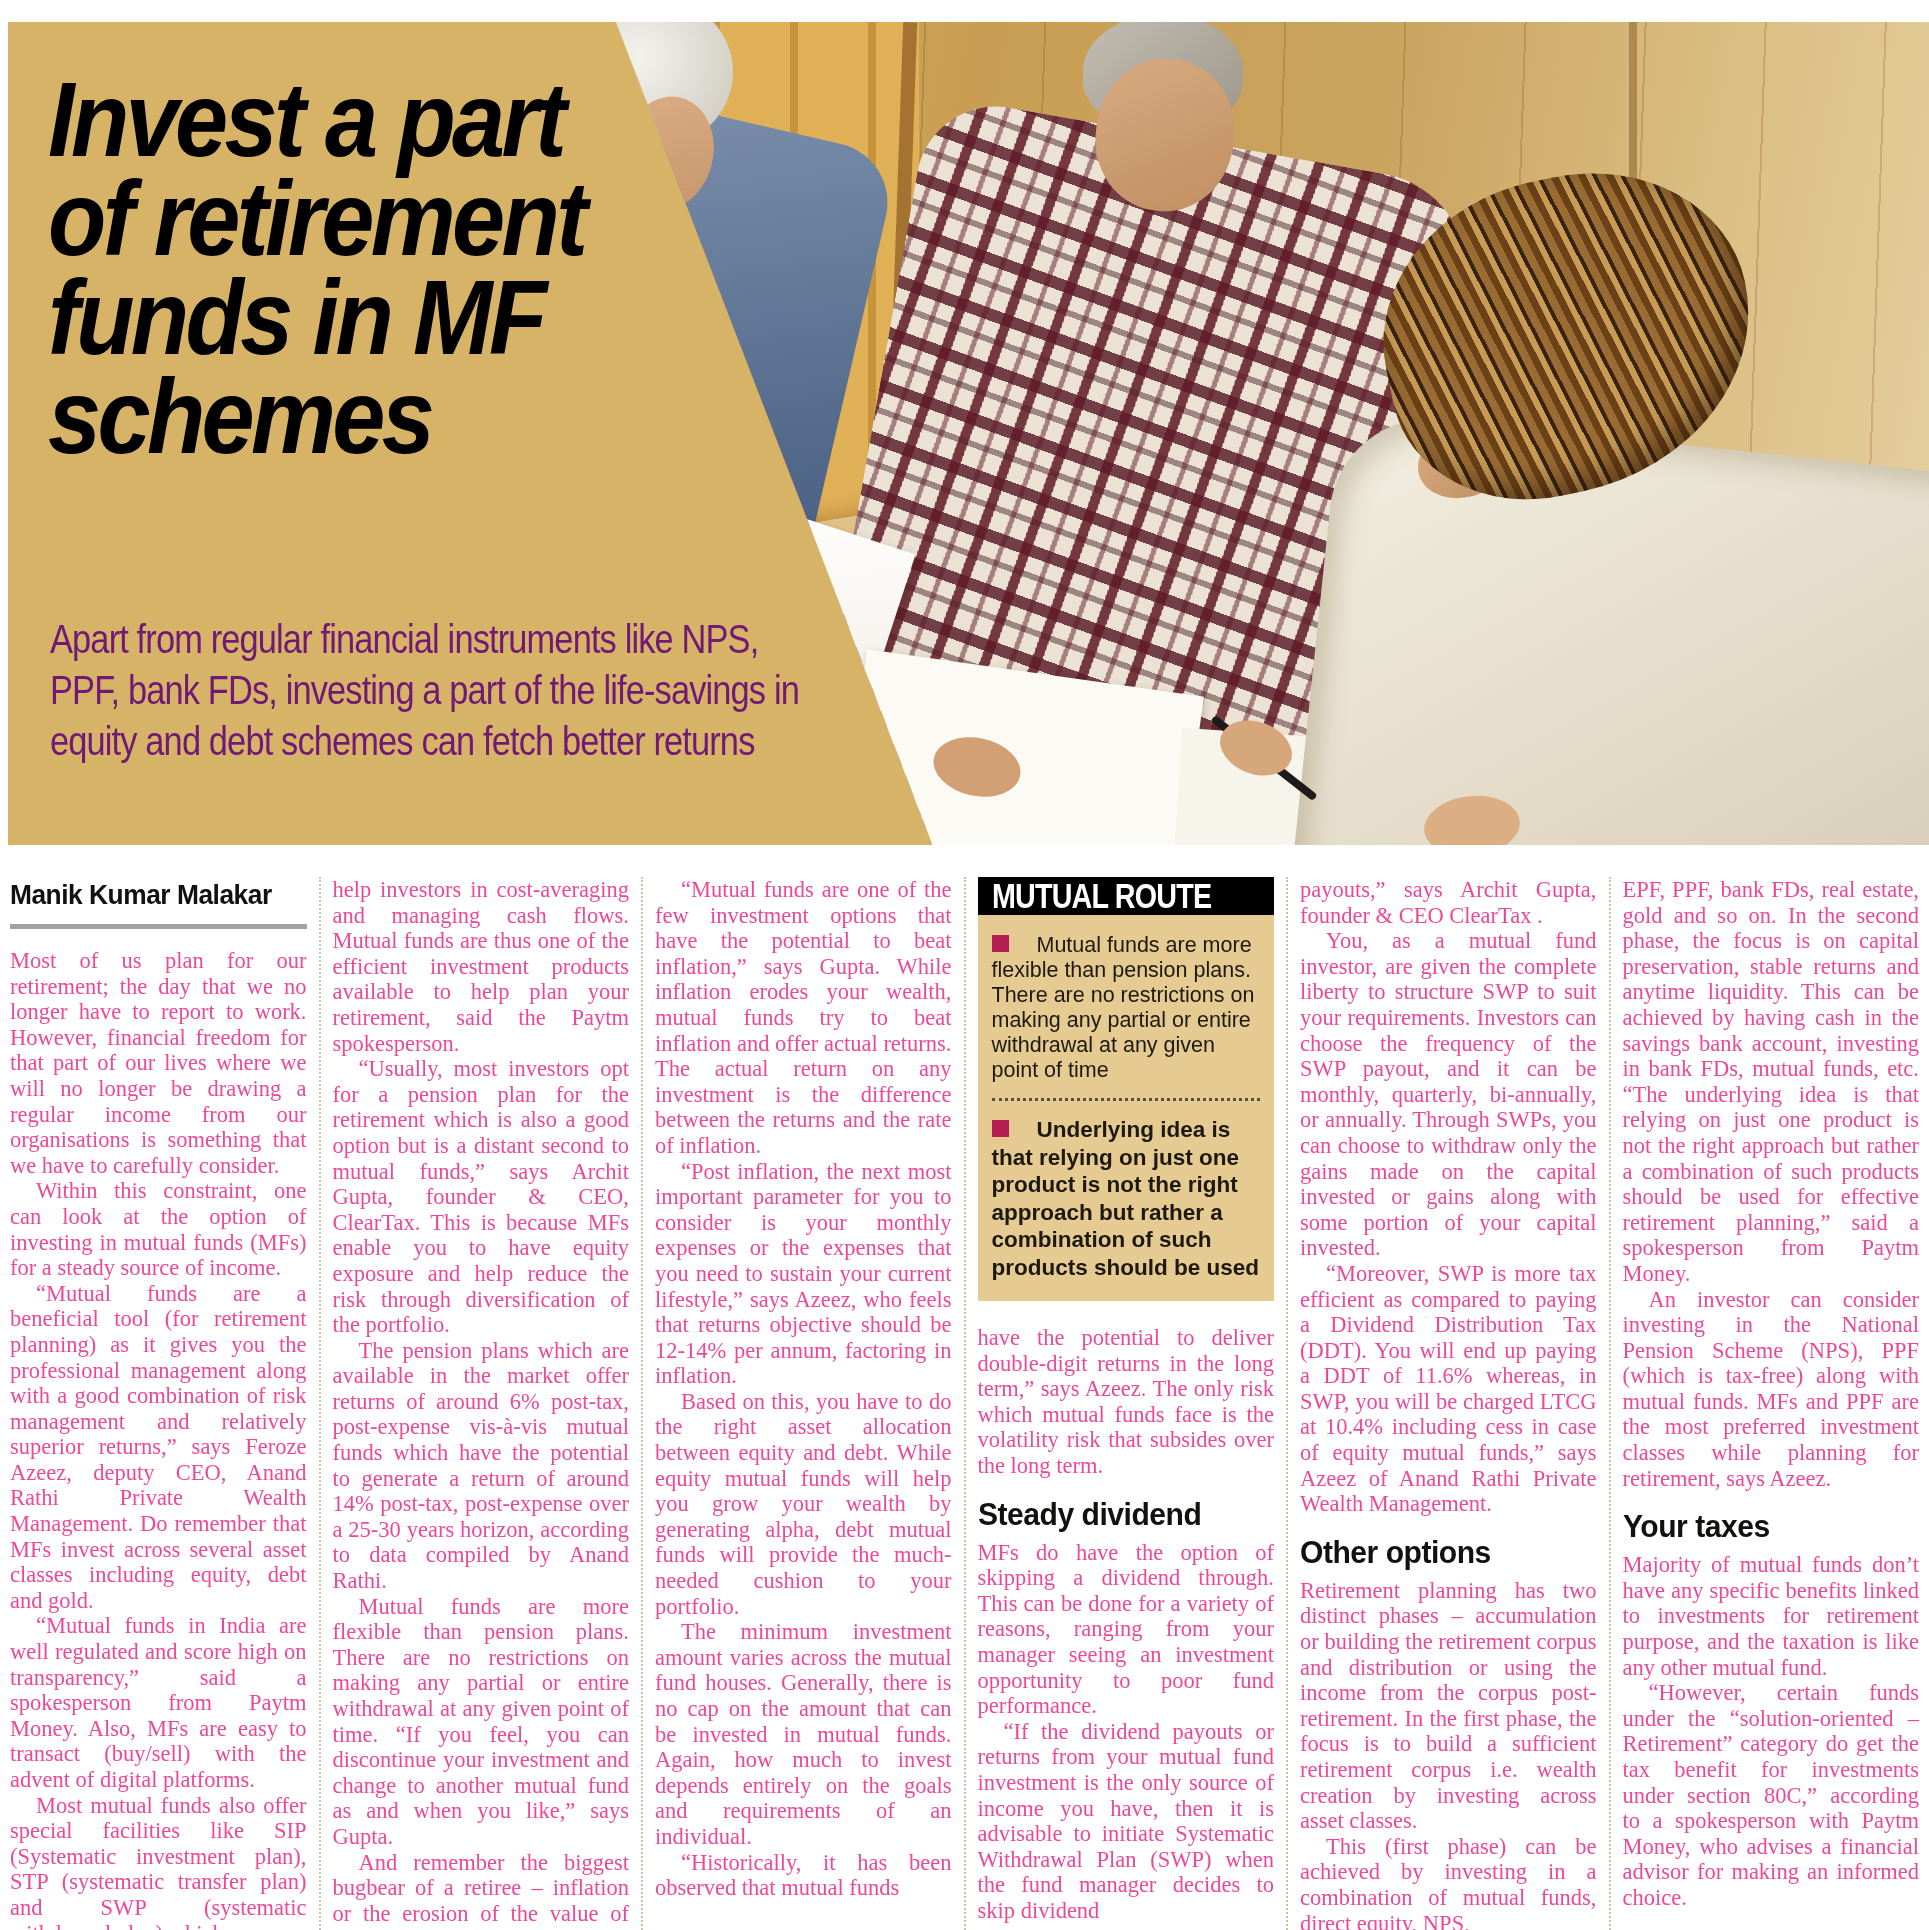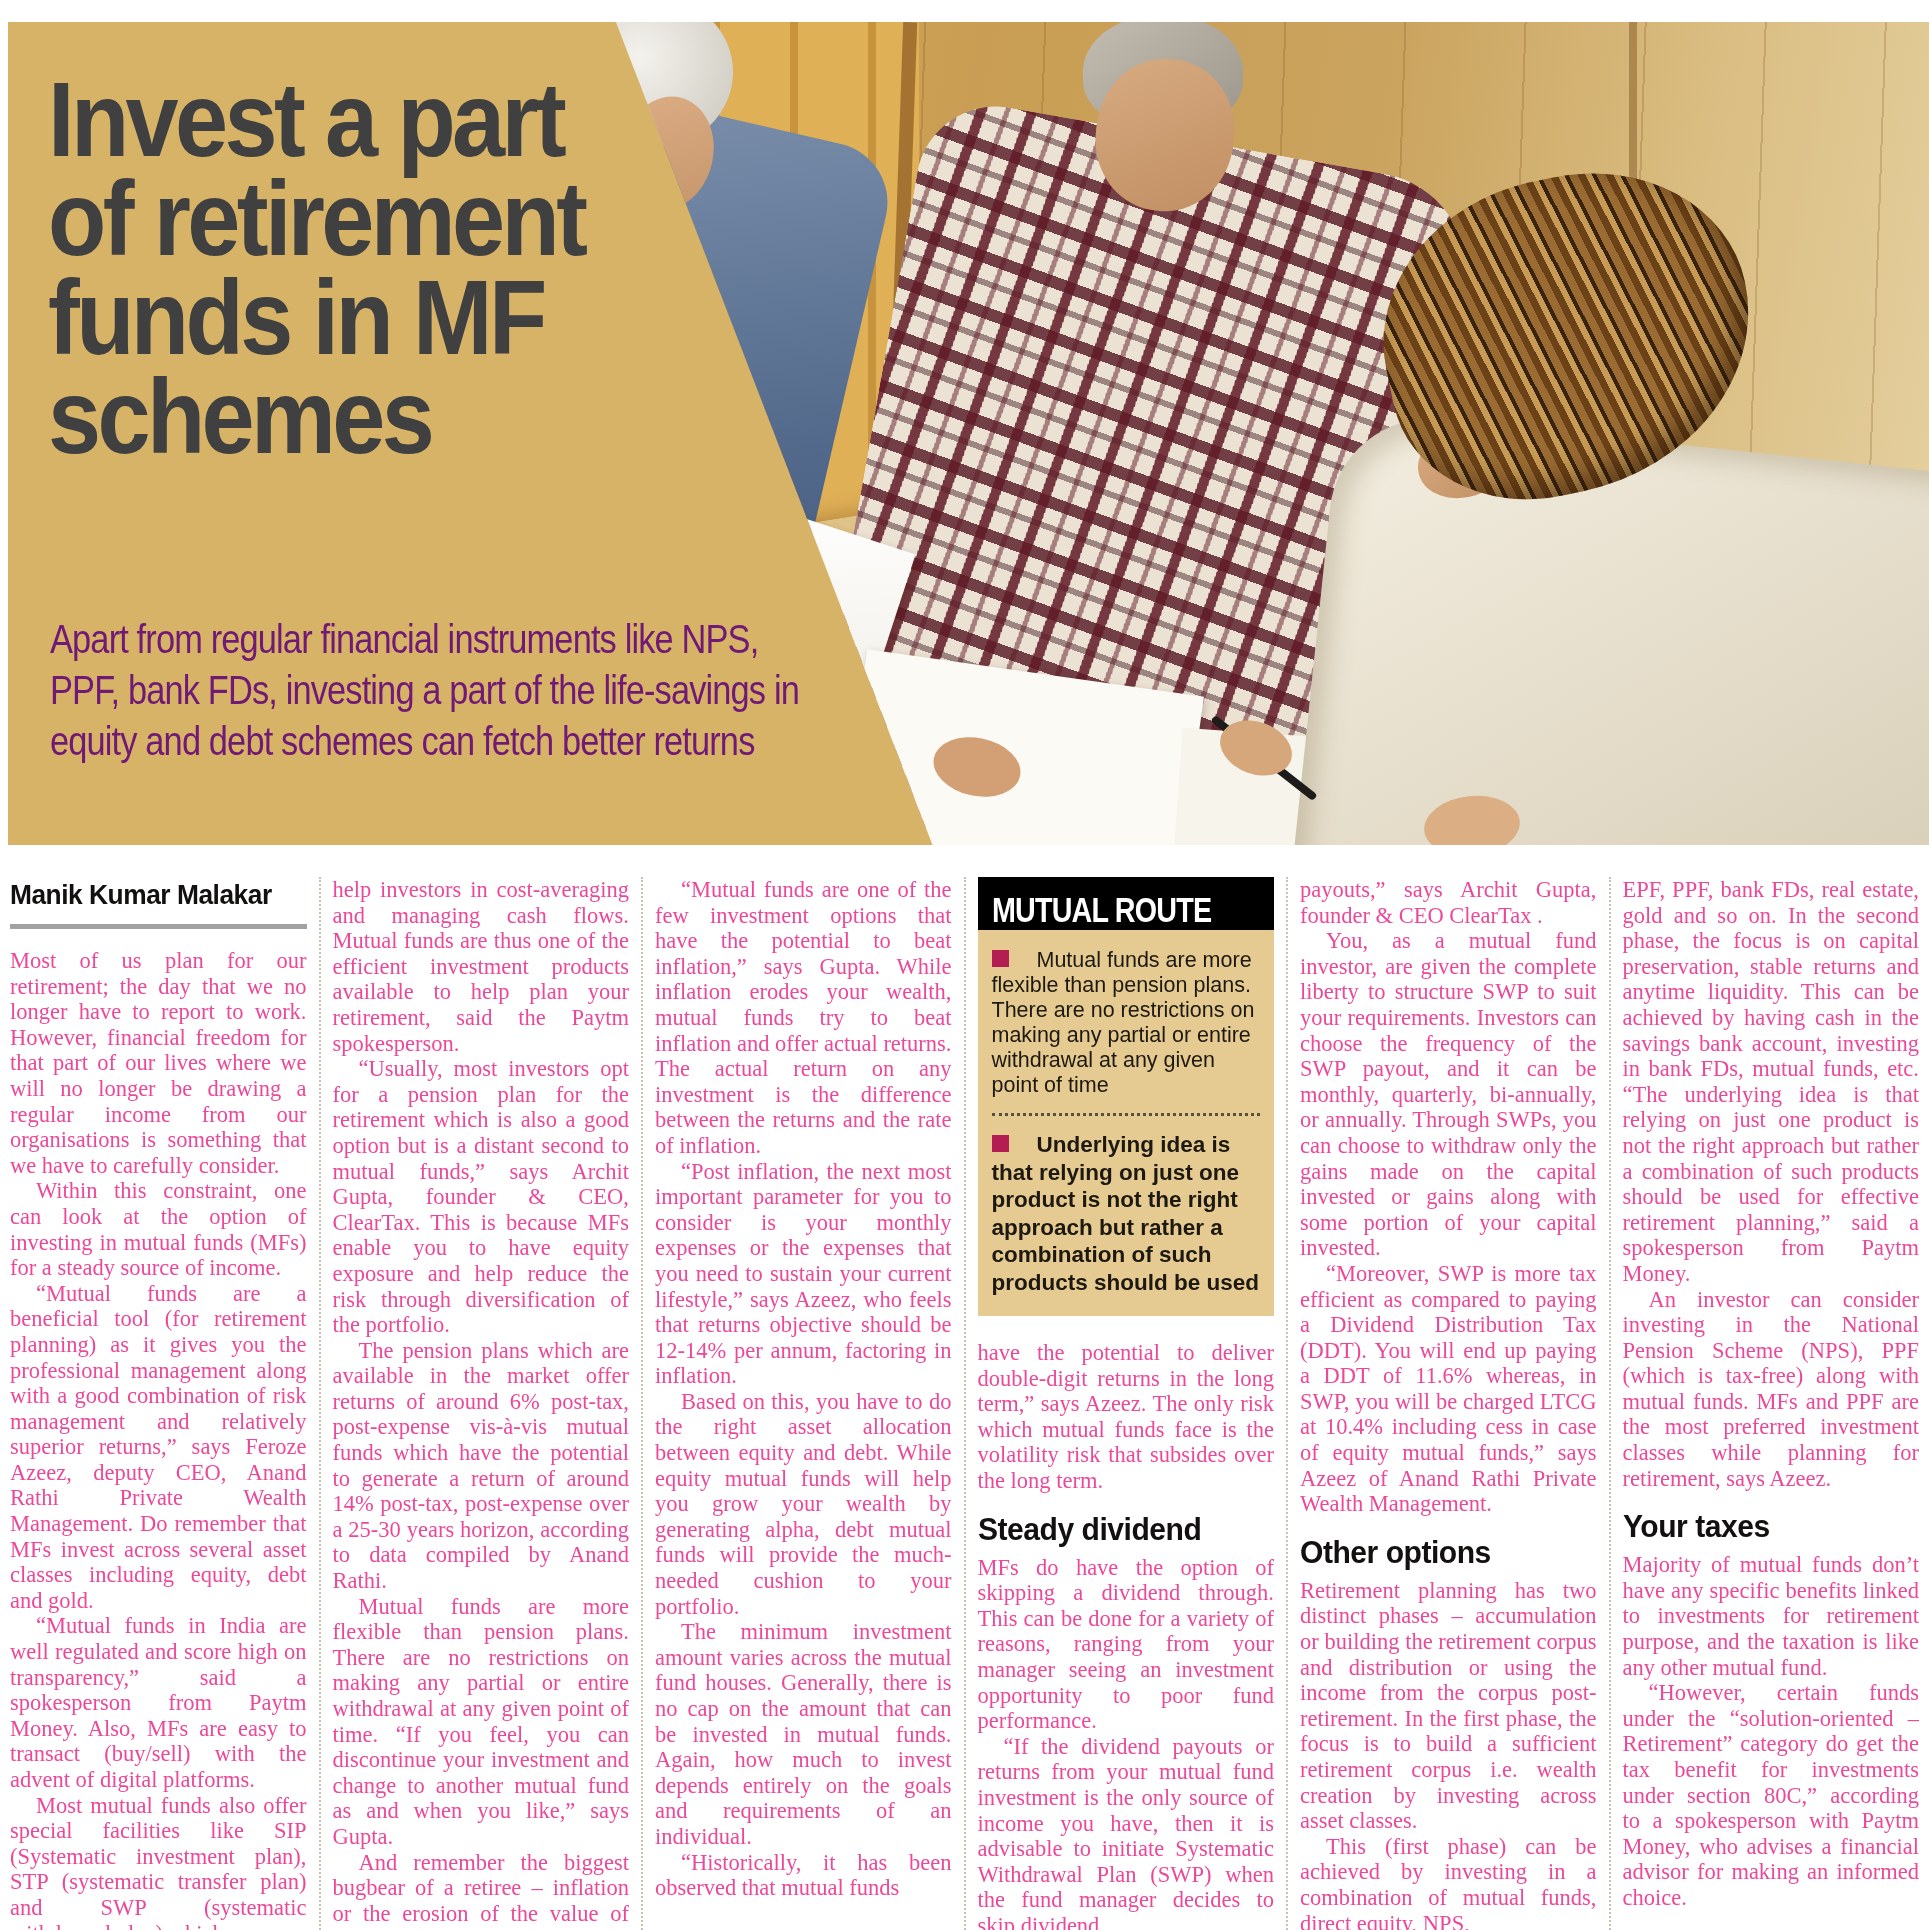--- a/index.html
+++ b/index.html
@@ -1,21 +1,21 @@
 <!DOCTYPE html>
 <html><head>
 <meta charset="utf-8">
 <style>
   html,body{margin:0;padding:0;background:#ffffff;}
   .page{position:relative;width:1929px;height:1930px;background:#fff;overflow:hidden;
         font-family:"Liberation Serif",serif;}
 
   
   .masthead{position:absolute;left:8px;top:22px;width:1921px;height:823px;background:#d7b368;overflow:hidden;}
-  .headline{position:absolute;left:40px;top:48px;color:#404040;}
+  .headline{position:absolute;left:40px;top:48px;color:#000000;font-style:italic;}
   .hl-line{font-family:"Liberation Sans",sans-serif;font-weight:800;font-size:106px;line-height:99px;
            letter-spacing:-4px;transform:scaleX(.9);transform-origin:left center;white-space:nowrap;}
   .subtitle{position:absolute;left:42px;top:592px;color:#701a75;}
   .sub-line{font-family:"Liberation Sans",sans-serif;font-weight:400;font-size:40px;line-height:51px;
             letter-spacing:-1px;transform:scaleX(.86);transform-origin:left center;white-space:nowrap;}
 
   
   .photo{position:absolute;top:0;right:0;width:1365px;height:823px;overflow:hidden;
          clip-path:polygon(3.8% 0,100% 0,100% 100%,27% 100%);
          background:linear-gradient(100deg,#d8a851 0%,#c99e54 28%,#caa35e 55%,#d9bc80 76%,#e6d2a3 100%);}
@@ -78,21 +78,21 @@
   .byline{font-family:"Liberation Sans",sans-serif;font-weight:700;font-size:28px;letter-spacing:-0.5px;
           transform:scaleX(.94);transform-origin:left center;margin:2px 0 0;white-space:nowrap;color:#121110;}
   .byline-rule{height:5px;background:#a2a2a2;margin:13px 0 19px;}
   .para{font-size:22.5px;line-height:25.6px;text-align:justify;color:#ec4899;margin:0;}
   .para.indent{text-indent:26px;}
   .heading{font-family:"Liberation Sans",sans-serif;font-weight:700;font-size:31px;letter-spacing:-0.5px;
            color:#121110;margin:18px 0 7px;transform:scaleX(.97);transform-origin:left center;white-space:nowrap;}
 
   
   .infobox{margin:0 0 24px;}
-  .infobox-title-bar{background:#000000;height:53px;display:flex;align-items:flex-end;padding-left:14px;}
+  .infobox-title-bar{background:#000000;height:38px;display:flex;align-items:center;padding-left:14px;}
   .infobox-title{color:#ffffff;font-family:"Liberation Sans",sans-serif;font-weight:700;font-size:35px;
                  letter-spacing:-1px;transform:scaleX(.82);transform-origin:left center;white-space:nowrap;}
   .infobox-body{background:#e5cb92;padding:18px 14px 20px;}
   .ib-para{font-family:"Liberation Sans",sans-serif;font-size:21.5px;line-height:25px;color:#1d1810;
            text-align:left;margin:0;}
   .ib-para.bold{font-weight:700;font-size:22.5px;line-height:27.5px;}
   .bullet-sq{display:inline-block;width:17px;height:17px;background:#b41d52;margin-right:28px;}
   .ib-sep{border-top:3px dotted #57503e;margin:15px 0 15px;height:0;}
 </style>
 </head>

